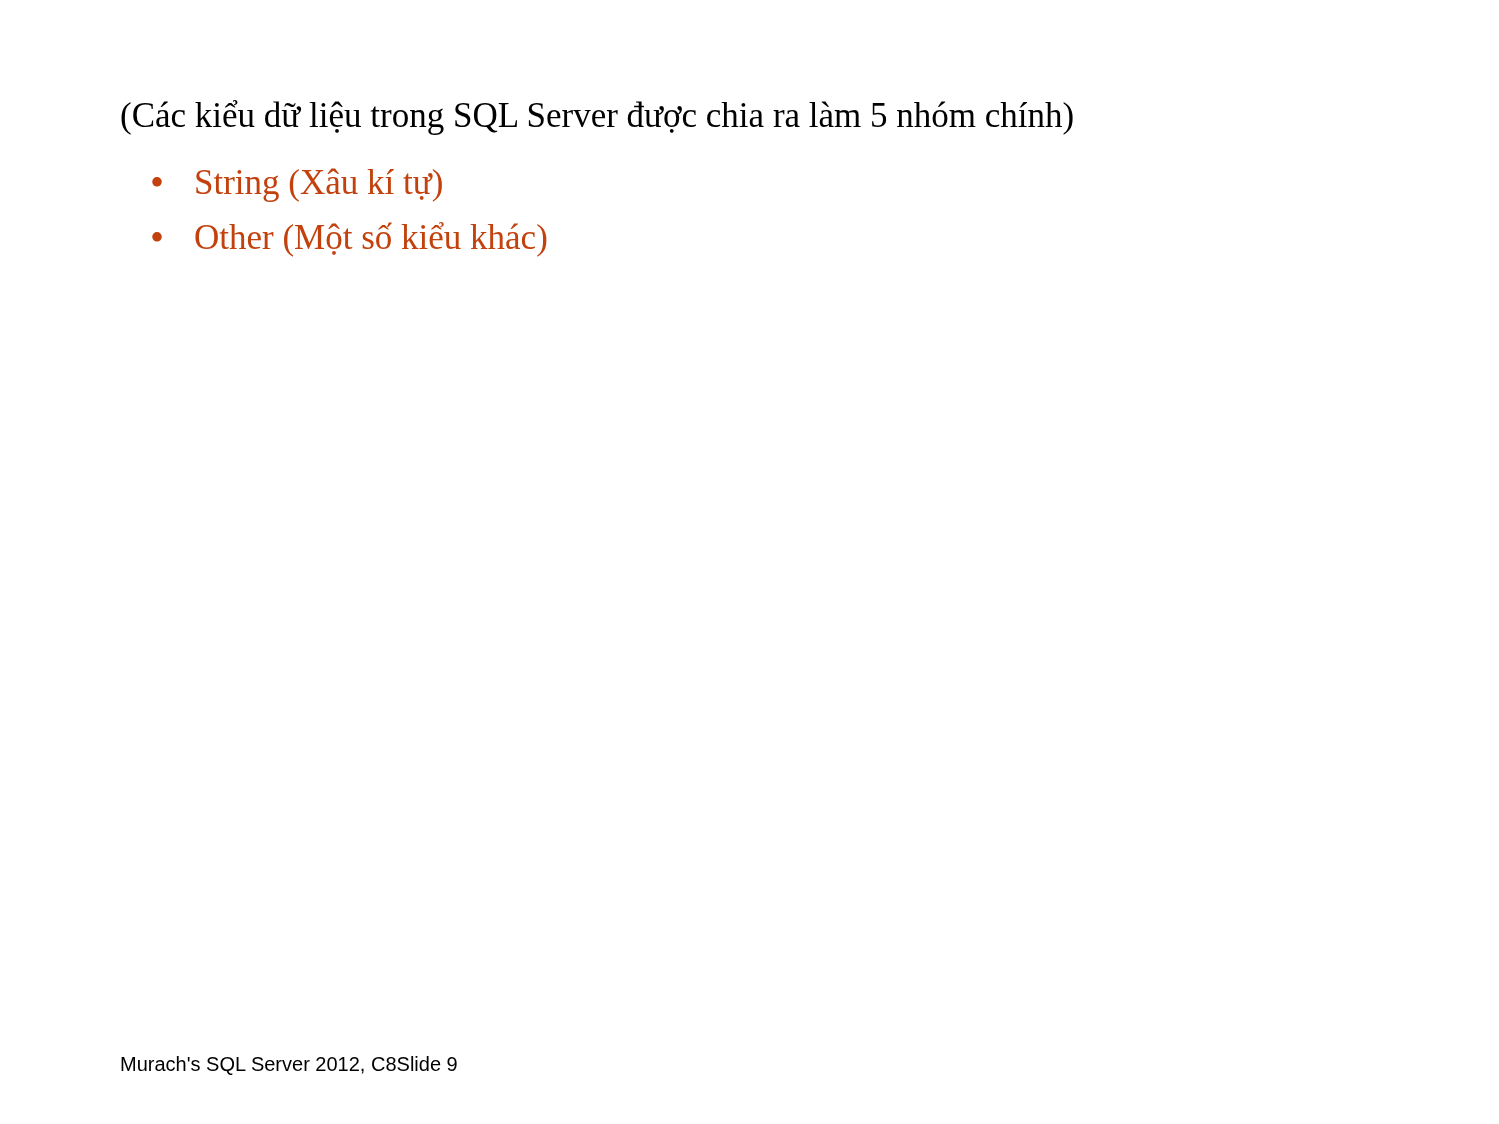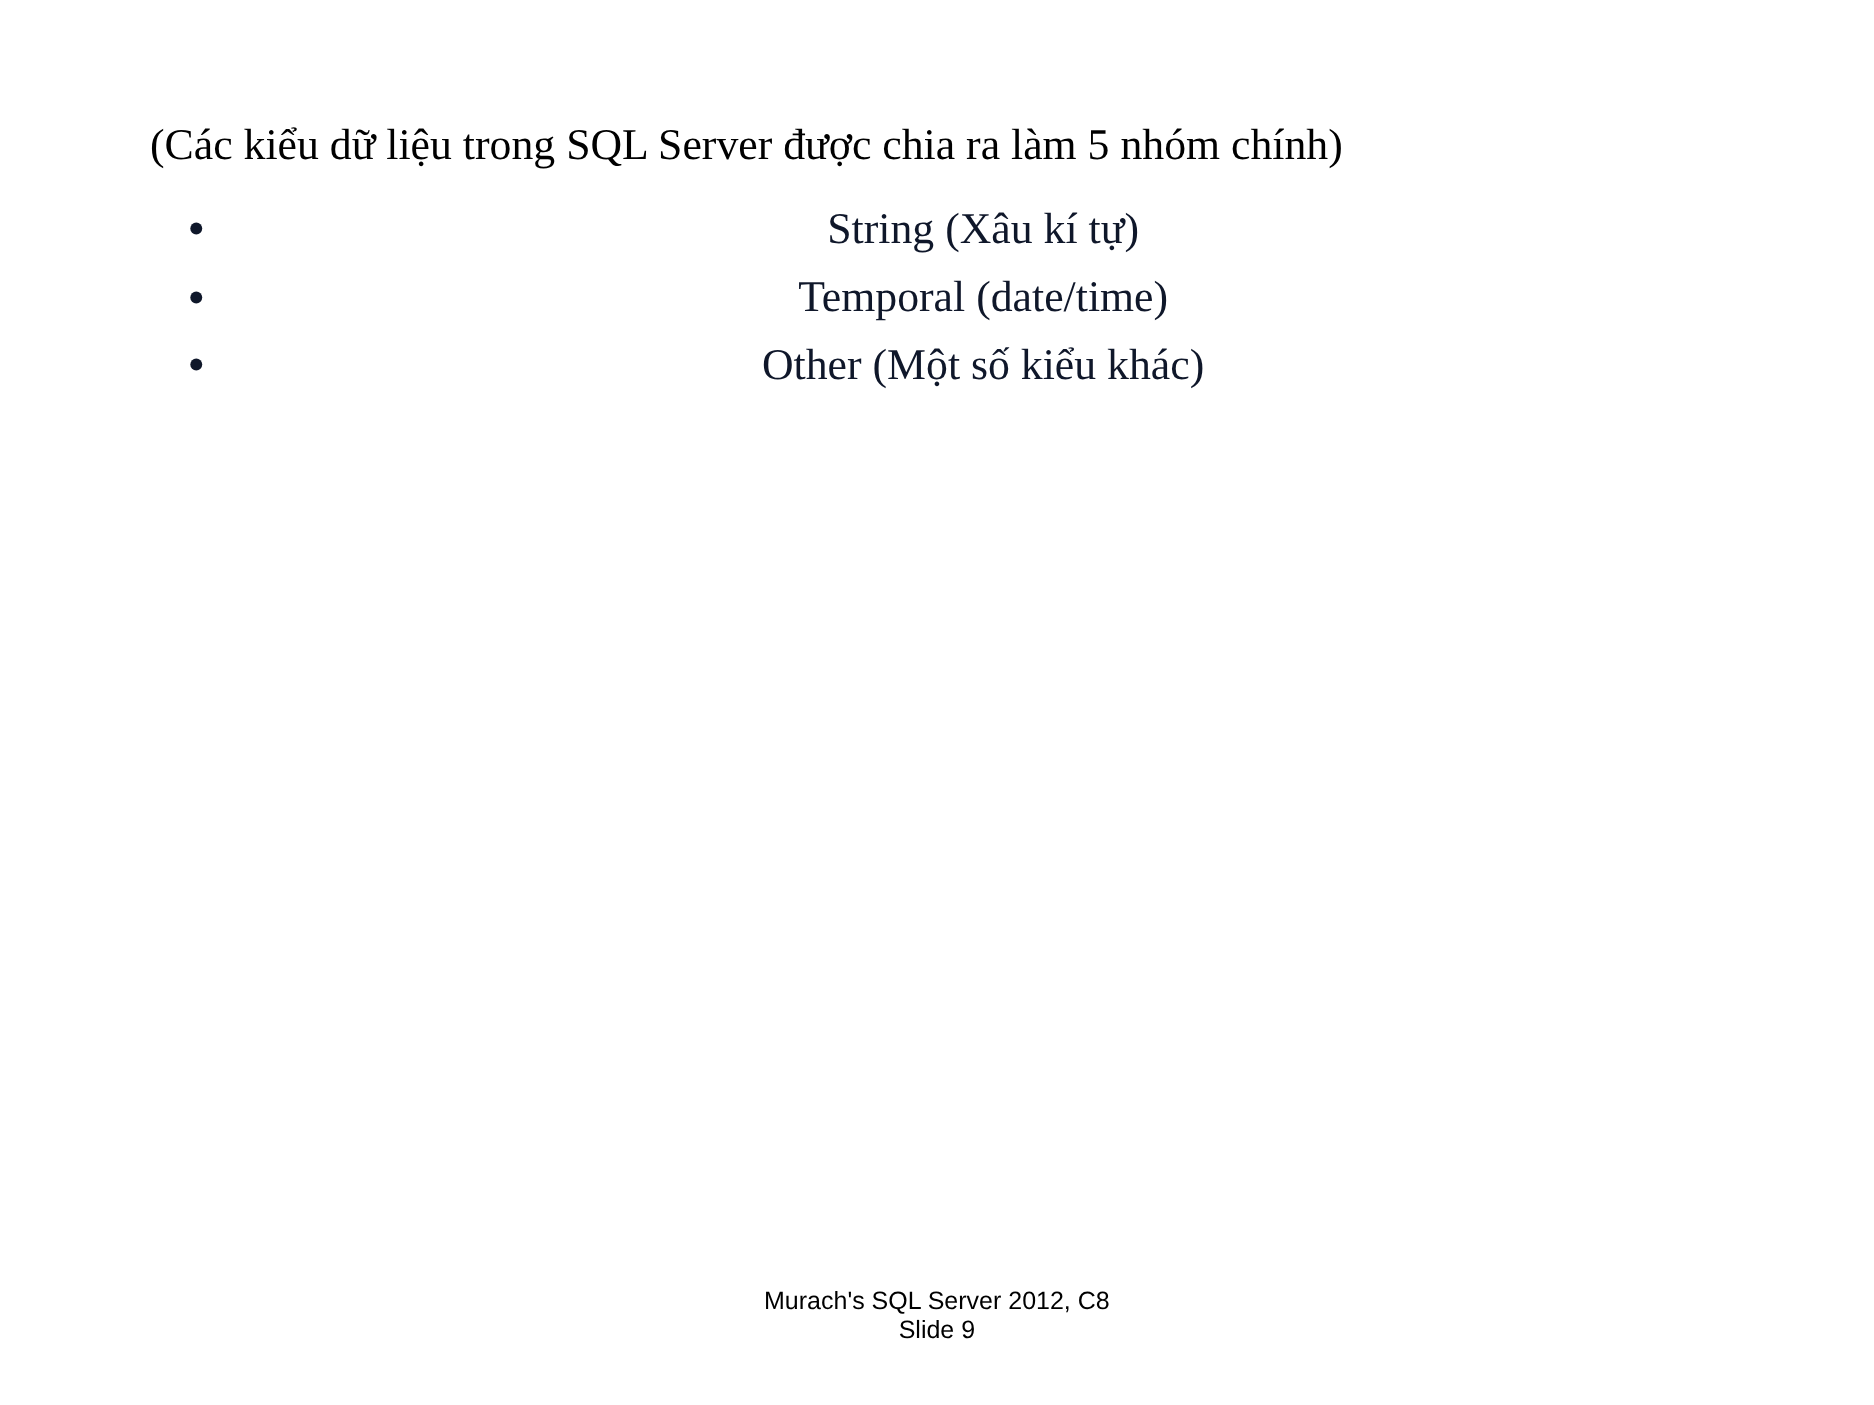--- a/index.html
+++ b/index.html
@@ -29,46 +29,44 @@
       color: #000000;
       margin-bottom: 18px;
       line-height: 1.35;
     }
     .bullet-list {
       list-style: none;
       padding-left: 30px;
     }
     .bullet-list li {
       font-size: 35px;
-      color: #0f172a;
+      color: #c2410c;
       line-height: 1.5;
       position: relative;
       padding-left: 44px;
       margin-bottom: 2px;
-      text-align: center;
     }
     .bullet-list li::before {
       content: "•";
       position: absolute;
       left: 0;
       font-size: 40px;
       line-height: 1.3;
     }
     .footer {
       position: absolute;
       bottom: 48px;
       left: 120px;
       right: 120px;
       display: flex;
       justify-content: flex-start;
       align-items: center;
       font-family: Arial, Helvetica, sans-serif;
       font-size: 20px;
       color: #000000;
-      flex-direction: column;
     }
     .footer-left {
       text-align: left;
     }
     .footer-center {
       position: absolute;
       left: 50%;
       transform: translateX(-50%);
       text-align: center;
     }
@@ -76,21 +74,20 @@
       text-align: right;
     }
   </style>
 </head>
 <body>
 
 <div class="slide-content">
   <p class="slide-subtitle">(Các kiểu dữ liệu trong SQL Server được chia ra làm 5 nhóm chính)</p>
   <ul class="bullet-list">
     <li>String (Xâu kí tự)</li>
-    <li>Temporal (date/time)</li>
     <li>Other (Một số kiểu khác)</li>
   </ul>
 </div>
 
 <div class="footer">
   <span class="footer-left">Murach's SQL Server 2012, C8</span>
   <span class="footer-right">Slide 9</span>
 </div>
 
 </body></html>

